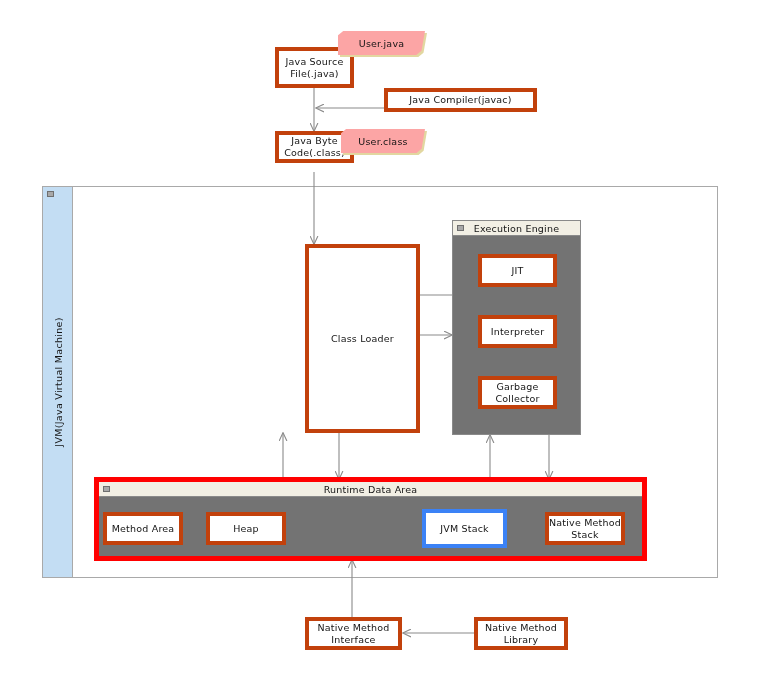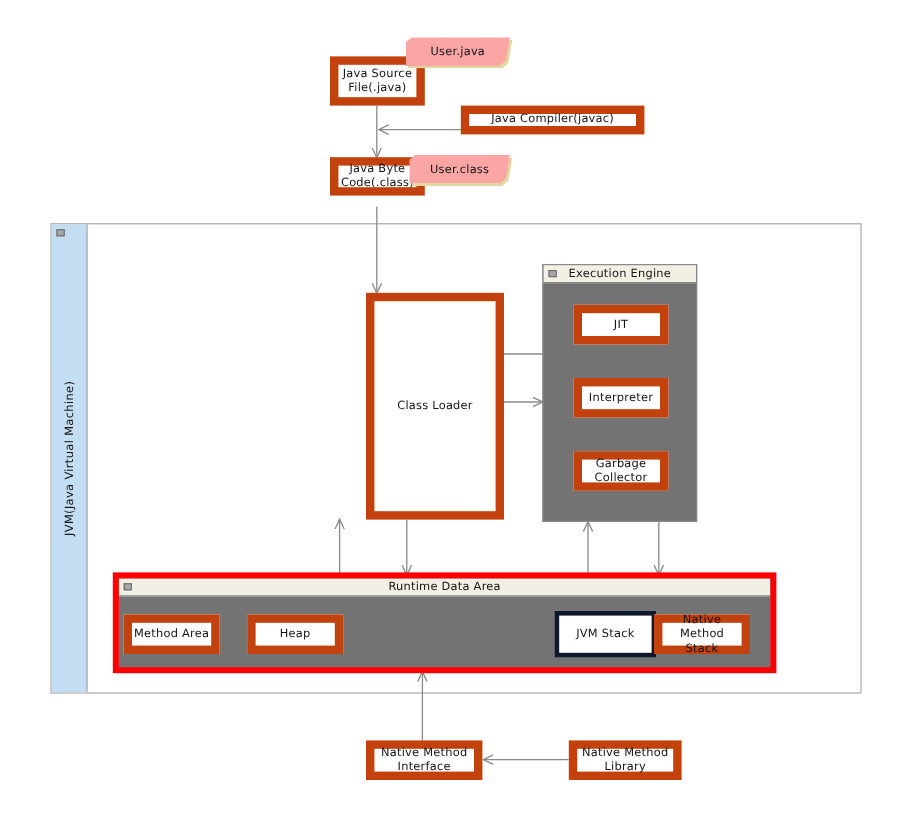--- a/index.html
+++ b/index.html
@@ -18,35 +18,34 @@
   #canvas {
     position: absolute;
     left: 0; top: 0;
     width: 763px;
     height: 681px;
   }
   .node {
     position: absolute;
     box-sizing: border-box;
     background: #ffffff;
-    border: 7px solid #c2410c;
+    border: 4px solid #c2410c;
     display: flex;
     align-items: center;
     justify-content: center;
     text-align: center;
     font-size: 9.5px;
     line-height: 12px;
     letter-spacing: 0.2px;
     color: #141414;
     white-space: pre-line;
     z-index: 6;
   }
   .node.redhl {
-    border: 4px solid #0f172a;
-    margin-left: 40px;
+    border: 4px solid #3b82f6;
   }
   
   .sticky {
     position: absolute;
     box-sizing: border-box;
     background: #fca5a5;
     display: flex;
     align-items: center;
     justify-content: center;
     font-size: 9.5px;

